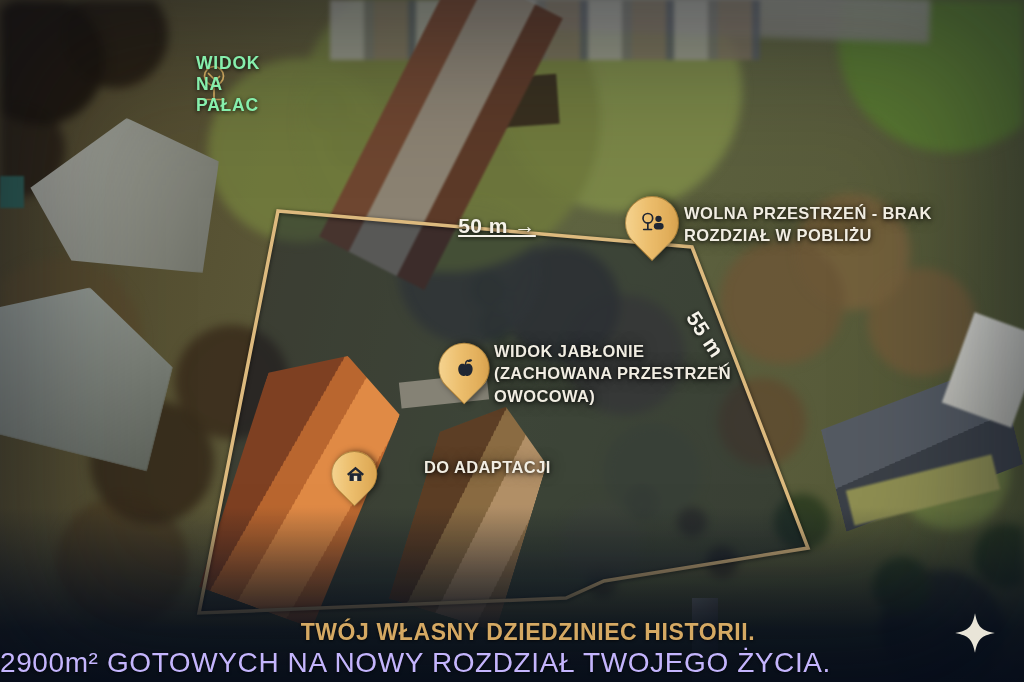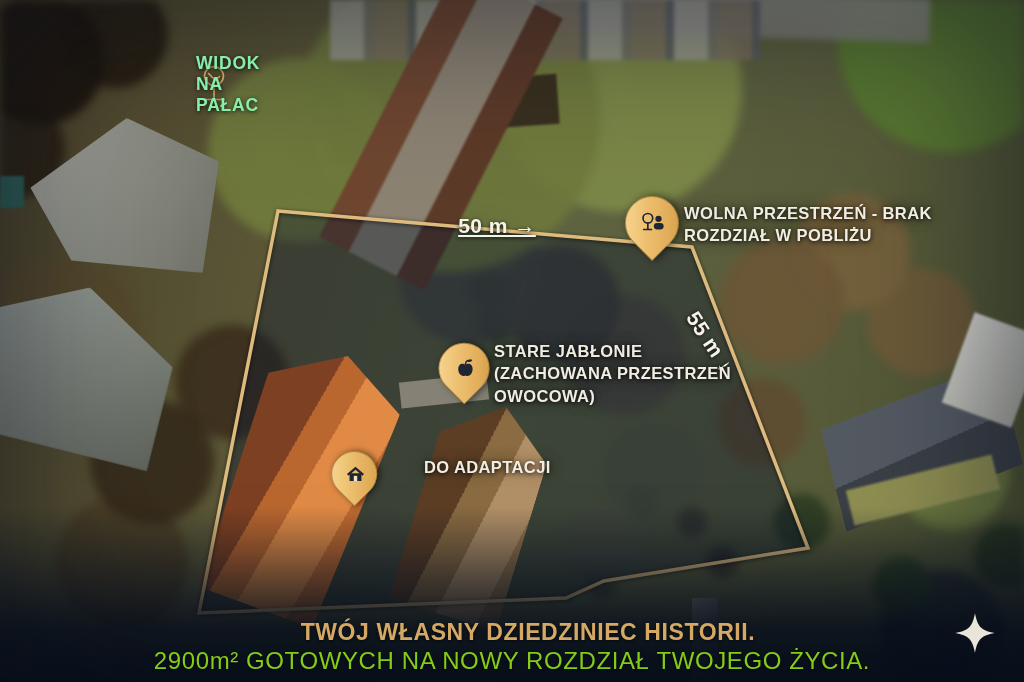--- a/index.html
+++ b/index.html
@@ -95,22 +95,22 @@
   .dim{color:#f6f3ea;font-weight:bold;font-size:21px;letter-spacing:.5px;
        text-shadow:0 1px 4px rgba(0,0,0,.85);white-space:nowrap;}
   .view-label{left:196px;top:84px;display:flex;align-items:center;gap:10px;position:absolute;}
   .view-label svg{position:static;}
   .view-label span{position:static;color:#86efac;font-weight:bold;font-size:17.5px;letter-spacing:.8px;
        text-shadow:0 1px 4px rgba(0,0,0,.85);}
 
   
   .cap1{left:16px;top:619px;width:100%;text-align:center;color:#d5a963;font-weight:bold;
         font-size:23px;letter-spacing:.6px;text-shadow:0 1px 3px rgba(0,0,0,.6);}
-  .cap2{left:0;top:647px;width:100%;text-align:center;color:#84cc16;font-weight:400;
-        font-size:24px;letter-spacing:.6px;text-shadow:0 1px 3px rgba(0,0,0,.6);}
+  .cap2{left:0;top:647px;width:100%;color:#c4b5fd;font-weight:400;
+        font-size:28px;letter-spacing:.6px;text-shadow:0 1px 3px rgba(0,0,0,.6);}
   .logo{left:953px;top:611px;width:44px;height:44px;}
 </style>
 </head>
 <body>
 
 <div id="stage">
 
   <div class="base"></div>
   <div class="blobs"></div>
   <div class="top-road"></div>
@@ -175,21 +175,21 @@
   <div class="pin-wrap sc95" style="left:428px;top:337px;">
     <div class="pin">
       <svg class="pin-glyph" viewBox="0 0 28 28">
         <path fill="#1f2633" d="M14 10.5 c-1.4-2-5-2.2-6.8 0 c-2.3 2.8-1.5 8 1 10.6 c1.7 1.8 3.6 2 5.8 1 c2.2 1 4.1 .8 5.8-1 c2.5-2.6 3.3-7.8 1-10.6 c-1.8-2.2-5.4-2-6.8 0 z"></path>
         <path fill="none" stroke="#1f2633" stroke-width="1.6" stroke-linecap="round" d="M14 9.8 c0-2.4 1-4 2.8-4.8"></path>
         <path fill="#1f2633" d="M16.5 5 c2-1.6 4-1.4 5.2-.6 c-.6 1.8-2.6 2.8-5.2 2 z"></path>
       </svg>
     </div>
   </div>
   <div class="mlabel" style="left:494px;top:340px;">
-    <div style="position:static;">STARE JABŁONIE</div>
+    <div style="position:static;">WIDOK JABŁONIE</div>
     <div style="position:static;">(ZACHOWANA PRZESTRZEŃ</div>
     <div style="position:static;">OWOCOWA)</div>
   </div>
 
   <div class="pin-wrap sc85" style="left:322px;top:446px;">
     <div class="pin">
       <svg class="pin-glyph" viewBox="0 0 28 28">
         <path fill="#1f2633" d="M3.2 14 L14 4.6 L24.8 14 L22.8 16 L14 8.4 L5.2 16 Z"></path>
         <rect x="6.5" y="13" width="15" height="9.8" fill="#1f2633"></rect>
         <rect x="11.8" y="16.3" width="4.4" height="6.5" fill="#f2e3c2"></rect>

